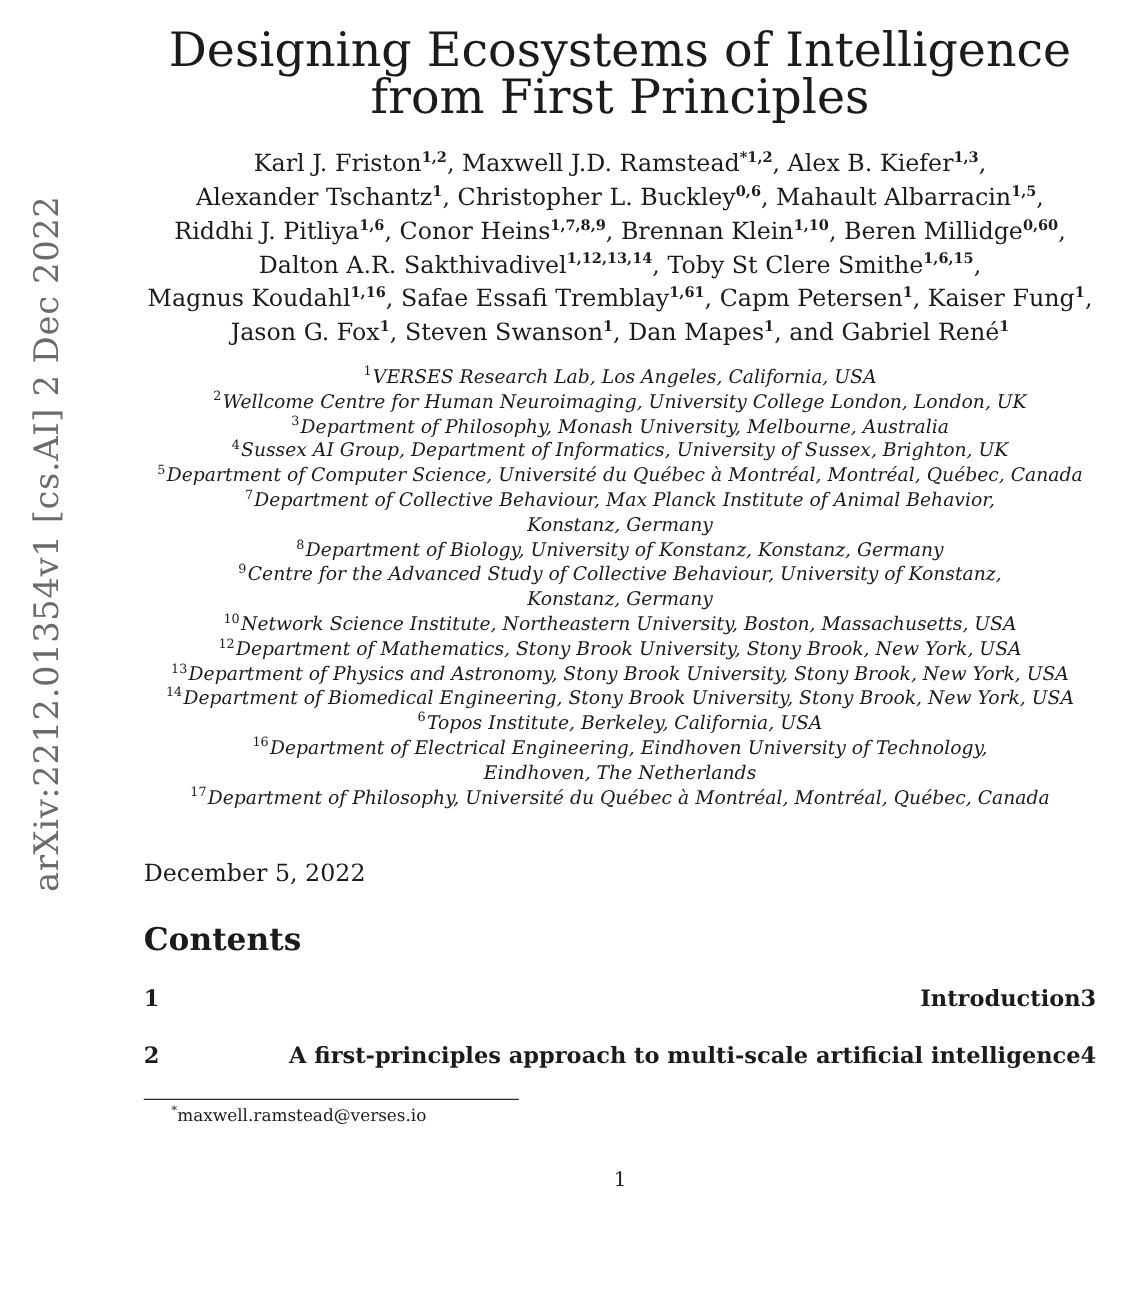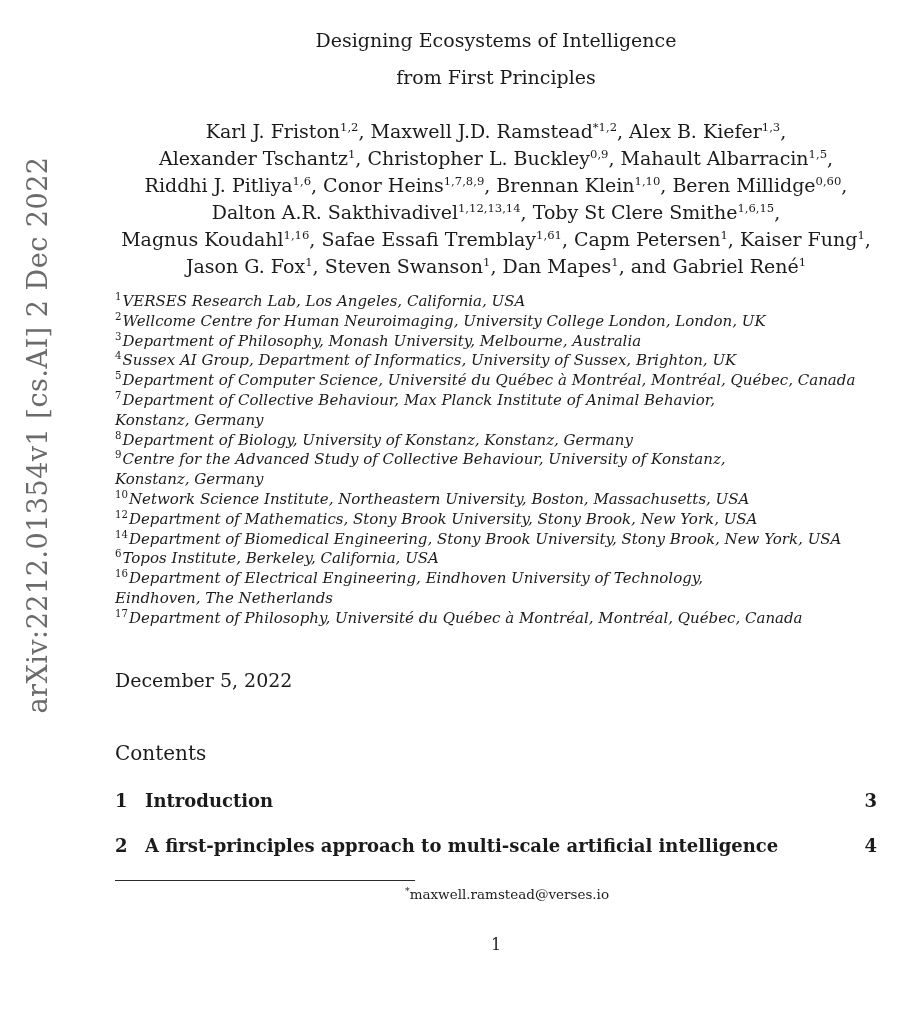--- a/index.html
+++ b/index.html
@@ -27,111 +27,111 @@
   }
   .content {
     position: absolute;
     left: 115px;
     top: 0;
     width: 762px;
   }
   .title {
     margin-top: 22px;
     text-align: center;
-    font-size: 19px;
+    font-size: 38px;
     font-weight: normal;
     line-height: 37px;
   }
   .authors {
     margin-top: 22px;
     text-align: center;
     font-size: 19px;
     line-height: 27px;
   }
-  .authors sup { font-size: 61%; line-height: 0; }
+  .authors sup { font-size: 61%; line-height: 0; font-weight: bold; }
   .affiliations {
     margin-top: 12px;
-    text-align: left;
+    text-align: center;
     font-style: italic;
     font-size: 15px;
     line-height: 19.8px;
   }
   .affiliations sup { font-size: 68%; font-style: normal; line-height: 0; margin-right: 1px; }
   .date {
     margin-top: 40px;
     font-size: 19px;
     line-height: 22px;
   }
   .contents-heading {
-    margin-top: 47px;
-    font-size: 20px;
-    font-weight: normal;
+    margin-top: 27px;
+    font-size: 25px;
+    font-weight: bold;
     line-height: 30px;
   }
   .toc { margin-top: 22px; }
   .toc-row {
     display: flex;
     font-size: 18px;
     font-weight: bold;
     line-height: 22px;
     margin-bottom: 23px;
   }
   .toc-num { width: 30px; flex: 0 0 auto; }
-  .toc-label { flex: 1 1 auto; }
+  .toc-label { flex: 1 1 auto; text-align: right; }
   .toc-page { flex: 0 0 auto; text-align: right; }
   .footnote-rule {
     margin-top: 7px;
     width: 300px;
     border-top: 1.5px solid #2a2a2a;
   }
   .footnote {
     margin-top: 5px;
     padding-left: 22px;
     font-size: 13.5px;
     line-height: 17px;
-    text-align: center;
   }
   .footnote sup { font-size: 70%; line-height: 0; }
   .page-number {
     margin-top: 32px;
     text-align: center;
     font-size: 16px;
   }
 </style>
 </head>
 <body>
 
 <div class="watermark">arXiv:2212.01354v1  [cs.AI]  2 Dec 2022</div>
 
 <div class="content">
 
   <h1 class="title"><span>Designing Ecosystems of Intelligence</span><br><span>from First Principles</span></h1>
 
   <div class="authors">
       <div>Karl J. Friston<sup>1,2</sup>, Maxwell J.D. Ramstead<sup>*1,2</sup>, Alex B. Kiefer<sup>1,3</sup>,</div>
-      <div>Alexander Tschantz<sup>1</sup>, Christopher L. Buckley<sup>0,9</sup>, Mahault Albarracin<sup>1,5</sup>,</div>
+      <div>Alexander Tschantz<sup>1</sup>, Christopher L. Buckley<sup>0,6</sup>, Mahault Albarracin<sup>1,5</sup>,</div>
       <div>Riddhi J. Pitliya<sup>1,6</sup>, Conor Heins<sup>1,7,8,9</sup>, Brennan Klein<sup>1,10</sup>, Beren Millidge<sup>0,60</sup>,</div>
       <div>Dalton A.R. Sakthivadivel<sup>1,12,13,14</sup>, Toby St Clere Smithe<sup>1,6,15</sup>,</div>
       <div>Magnus Koudahl<sup>1,16</sup>, Safae Essafi Tremblay<sup>1,61</sup>, Capm Petersen<sup>1</sup>, Kaiser Fung<sup>1</sup>,</div>
       <div>Jason G. Fox<sup>1</sup>, Steven Swanson<sup>1</sup>, Dan Mapes<sup>1</sup>, and Gabriel René<sup>1</sup></div>
     </div>
 
   <div class="affiliations">
       <div><sup>1</sup>VERSES Research Lab, Los Angeles, California, USA</div>
       <div><sup>2</sup>Wellcome Centre for Human Neuroimaging, University College London, London, UK</div>
       <div><sup>3</sup>Department of Philosophy, Monash University, Melbourne, Australia</div>
       <div><sup>4</sup>Sussex AI Group, Department of Informatics, University of Sussex, Brighton, UK</div>
       <div><sup>5</sup>Department of Computer Science, Université du Québec à Montréal, Montréal, Québec, Canada</div>
       <div><sup>7</sup>Department of Collective Behaviour, Max Planck Institute of Animal Behavior,</div>
       <div>Konstanz, Germany</div>
       <div><sup>8</sup>Department of Biology, University of Konstanz, Konstanz, Germany</div>
       <div><sup>9</sup>Centre for the Advanced Study of Collective Behaviour, University of Konstanz,</div>
       <div>Konstanz, Germany</div>
       <div><sup>10</sup>Network Science Institute, Northeastern University, Boston, Massachusetts, USA</div>
       <div><sup>12</sup>Department of Mathematics, Stony Brook University, Stony Brook, New York, USA</div>
+      <div><sup>13</sup>Department of Physics and Astronomy, Stony Brook University, Stony Brook, New York, USA</div>
       <div><sup>14</sup>Department of Biomedical Engineering, Stony Brook University, Stony Brook, New York, USA</div>
       <div><sup>6</sup>Topos Institute, Berkeley, California, USA</div>
       <div><sup>16</sup>Department of Electrical Engineering, Eindhoven University of Technology,</div>
       <div>Eindhoven, The Netherlands</div>
       <div><sup>17</sup>Department of Philosophy, Université du Québec à Montréal, Montréal, Québec, Canada</div>
     </div>
 
   <div class="date">December 5, 2022</div>
 
   <h2 class="contents-heading">Contents</h2>

